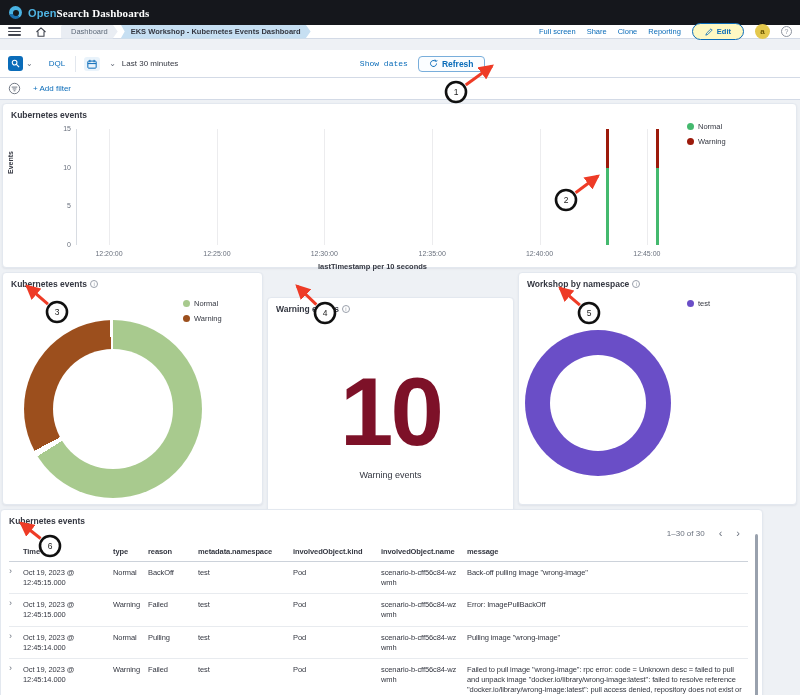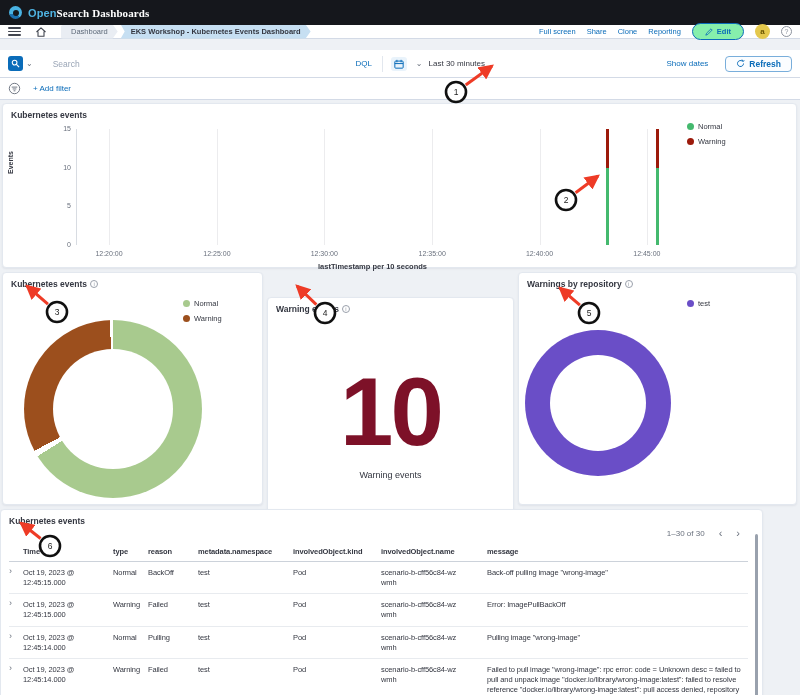--- a/index.html
+++ b/index.html
@@ -28,42 +28,42 @@
   .hamburger i { display:block; height:1.6px; background:#424650; border-radius:1px; }
   .home-ic { margin-right:14px; cursor:pointer; display:flex; }
   .crumbs { display:flex; align-items:center; gap:3px; }
   .crumb { height:14px; line-height:14px; font-size:7.5px; padding:0 10px;
     background:#e9edf3; color:#5f6b7a; cursor:pointer;
     clip-path:polygon(0 0, calc(100% - 5px) 0, 100% 50%, calc(100% - 5px) 100%, 0 100%, 4px 50%); }
   .crumb.first { clip-path:polygon(0 0, calc(100% - 5px) 0, 100% 50%, calc(100% - 5px) 100%, 0 100%); border-radius:2px 0 0 2px; }
   .crumb.active { background:#c6dff2; color:#343741; font-weight:bold; }
   .nav-right { margin-left:auto; display:flex; align-items:center; gap:11px; }
   .nav-link { font-size:7.5px; color:#0a6cb9; cursor:pointer; white-space:nowrap; }
-  .edit-btn { height:17px; border:1px solid #0a6cb9; border-radius:9px; background:#86efac;
+  .edit-btn { height:17px; border:1px solid #0a6cb9; border-radius:9px; background:#fef9c3;
     color:#0a6cb9; font-size:7.5px; font-weight:bold; display:flex; align-items:center; gap:4px;
     padding:0 12px; cursor:pointer; }
   .avatar { width:15px; height:15px; border-radius:50%; background:#e4c84c; color:#6a5500;
     font-size:8px; font-weight:bold; display:flex; align-items:center; justify-content:center; cursor:pointer; }
   .help-ic { width:11px; height:11px; border:1px solid #8d939e; border-radius:50%; color:#8d939e;
     font-size:7px; display:flex; align-items:center; justify-content:center; cursor:pointer; }
   
   .querybar { position:absolute; left:0; top:50px; width:800px; height:28px; background:#fff;
     border-bottom:1px solid #d3dae6; display:flex; align-items:center; padding:0 8px; }
   .sq-icon { width:15px; height:15px; border-radius:3px; background:#0a6cb9; display:flex;
     align-items:center; justify-content:center; cursor:pointer; }
   .chev { font-size:8px; color:#69707d; margin:0 6px 0 3px; cursor:pointer; }
   .search-input { flex:1; border:none; outline:none; font-size:8.5px; color:#343741;
     font-family:inherit; background:transparent; margin-left:14px; }
   .search-input::placeholder { color:#9aa5b6; }
   .dql { font-size:8px; color:#0a6cb9; cursor:pointer; margin:0 10px; }
   .vsep { width:1px; height:16px; background:#e2e7ee; }
   .cal-btn { display:flex; align-items:center; gap:3px; margin:0 6px 0 8px; cursor:pointer;
     background:#e9f3fb; border-radius:3px; padding:2px 3px; }
   .time-text { font-size:8px; color:#343741; width:120px; }
-  .show-dates { font-size:8px; color:#0a6cb9; cursor:pointer; margin-right:17px; white-space:nowrap; }
+  .show-dates { font-size:8px; color:#0a6cb9; cursor:pointer; margin-right:10px; white-space:nowrap;font-family:Liberation Mono, monospace; }
   .refresh-btn { height:16px; border:1px solid #79aedb; border-radius:4px; background:#fbfdff;
     color:#0a6cb9; font-size:8.5px; font-weight:bold; display:flex; align-items:center; gap:4px;
     padding:0 10px; cursor:pointer; }
   
   .filterbar { position:absolute; left:0; top:78px; width:800px; height:22px; background:#fff;
     border-bottom:1px solid #d3dae6; display:flex; align-items:center; padding:0 8px; }
   .add-filter { font-size:8px; color:#0a6cb9; cursor:pointer; margin-left:12px; }
   
   .card { position:absolute; background:#fff; border:1px solid #e3e8ef; border-radius:4px;
     box-shadow:0 1px 2px rgba(60,70,85,.08); }
@@ -104,21 +104,21 @@
   .tbl-head { font-weight:bold; border-bottom:1px solid #ccd2da; }
   .tbl-head .cell { padding:4px 4px 4px 0; }
   .cell { padding:6px 4px 6px 0; line-height:1.3; word-wrap:break-word; }
   .c-chev { width:14px; color:#69707d; cursor:pointer; font-size:9px; padding-top:4px; }
   .c-time { width:90px; }
   .c-type { width:35px; }
   .c-reason { width:50px; }
   .c-ns { width:95px; }
   .c-kind { width:88px; }
   .c-name { width:86px; word-break:break-all; padding-right:10px; }
-  .c-msg { flex:1;margin-left:20px; }
+  .c-msg { flex:1; }
   .sort-car { color:#0a6cb9; font-size:6px; }
   .tbl-scrollbar { position:absolute; right:4px; top:24px; width:3px; height:170px;
     background:#99a1ad; border-radius:2px; }
   
   #annot { position:absolute; left:0; top:0; width:800px; height:695px; pointer-events:none; z-index:50; }
 </style>
 </head>
 <body>
 
 <div class="topbar">
@@ -162,21 +162,20 @@
 </div>
 
 <div class="querybar">
   <span class="sq-icon">
     <svg width="9" height="9" viewBox="0 0 10 10">
         <circle cx="4" cy="4" r="2.6" fill="none" stroke="#fff" stroke-width="1.2"></circle>
         <path d="M6 6 L9 9" stroke="#fff" stroke-width="1.4"></path>
       </svg>
   </span>
   <span class="chev">⌄</span>
-  <input class="search-input" type="text" placeholder="Search" style="">
   <span class="dql">DQL</span>
   <span class="vsep"></span>
   <span class="cal-btn">
     <svg width="10" height="10" viewBox="0 0 12 12">
         <rect x="1" y="2.5" width="10" height="8.5" rx="1" fill="none" stroke="#0a6cb9" stroke-width="1.2"></rect>
         <path d="M3.5 1 V4 M8.5 1 V4 M1 5.5 H11" stroke="#0a6cb9" stroke-width="1.2"></path>
       </svg>
   </span>
   <span class="chev">⌄</span>
   <span class="time-text">Last 30 minutes</span>
@@ -263,21 +262,21 @@
   <div class="card-title">
       <span>Warning events</span>
       <span class="info-ic"></span>
     </div>
   <div class="metric-value">10</div>
   <div class="metric-caption">Warning events</div>
 </div>
 
 <div class="card" style="left:518px;top:272px;width:279px;height:233px;">
   <div class="card-title">
-      <span>Warnings by repository</span>
+      <span>Workshop by namespace</span>
       <span class="info-ic"></span>
     </div>
   <div class="legend" style="left:168px;top:26px;">
       <div class="legend-item">
         <div class="legend-dot" style="background: rgb(106, 78, 199);"></div>
         <div class="legend-label">test</div>
       </div>
     </div>
   <div class="donut" id="donut-ns" style="left: 6px; top: 57px; width: 146px; height: 146px; background: conic-gradient(rgb(106, 78, 199) 0deg, rgb(106, 78, 199) 360deg);">
       <div class="donut-hole" style="left: 25px; top: 25px; width: 96px; height: 96px;"></div>

